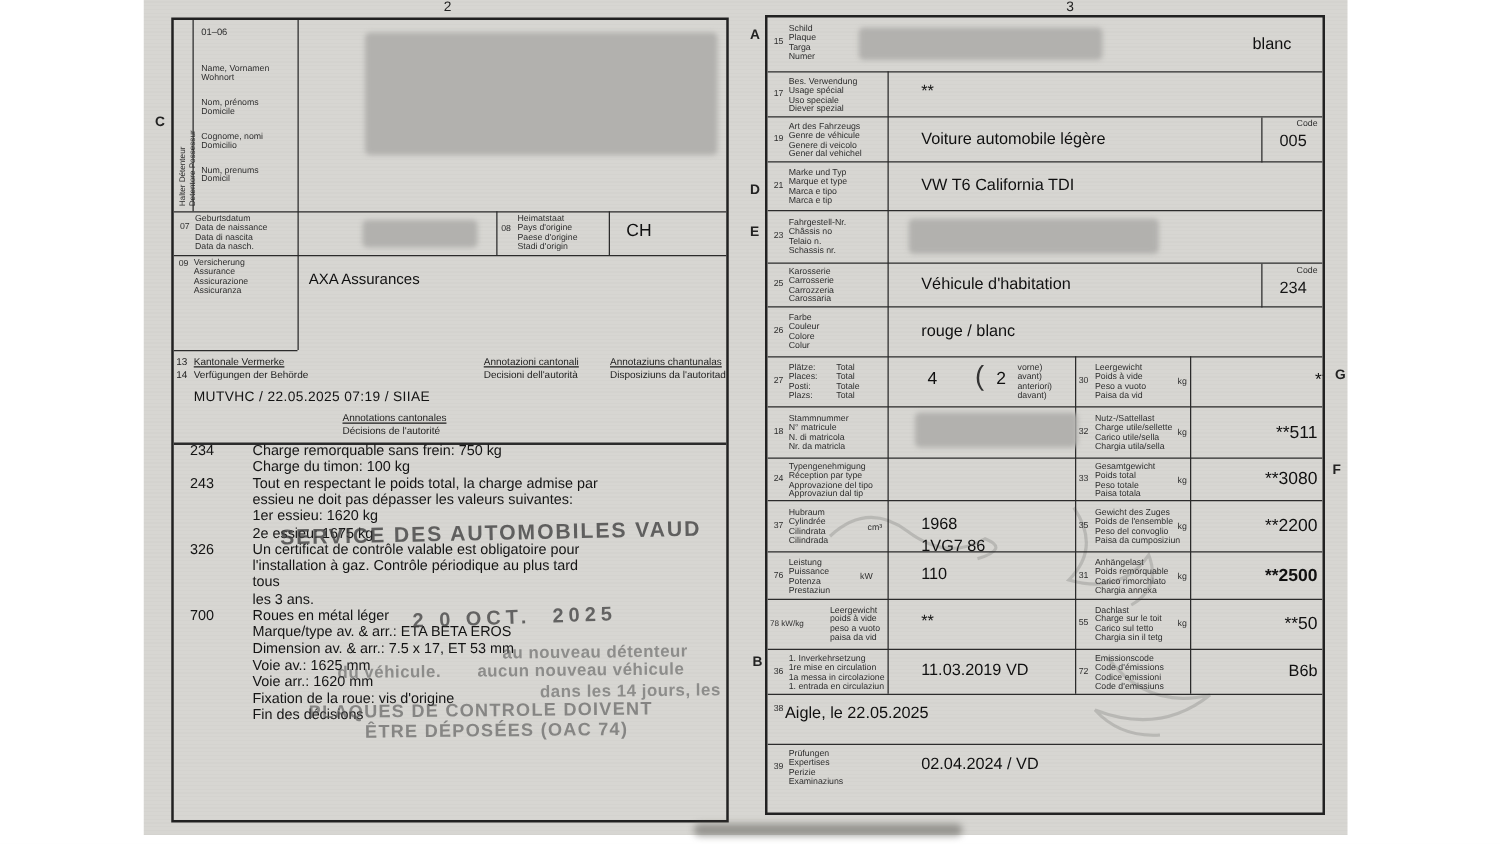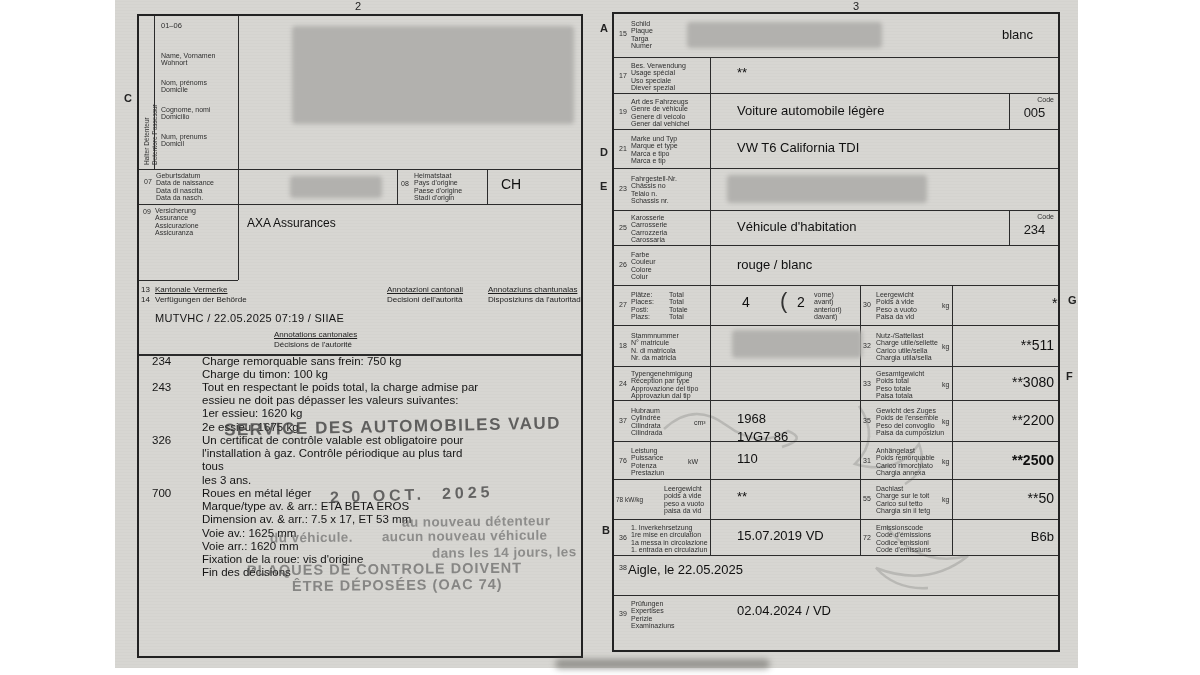--- a/index.html
+++ b/index.html
@@ -425,21 +425,21 @@
     </div>
 
     <div class="rrow bt" style="top:505px;height:36px;">
       <div class="fnum" style="top:14px;">36</div>
       <div class="flbl" style="top:4px;">
             <div>1. Inverkehrsetzung</div>
             <div>1re mise en circulation</div>
             <div>1a messa in circolazione</div>
             <div>1. entrada en circulaziun</div>
           </div>
-      <div class="fval" style="top:8px;">15.07.2019 VD</div>
+      <div class="fval" style="top:8px;">11.03.2019 VD</div>
       <div class="fnum" style="left:249px;top:14px;">72</div>
       <div class="flbl" style="left:262px;top:4px;">
             <div>Emissionscode</div>
             <div>Code d'émissions</div>
             <div>Codice emissioni</div>
             <div>Code d'emissiuns</div>
           </div>
       <div class="wval" style="top:9px;font-size:13px;">B6b</div>
     </div>
 

